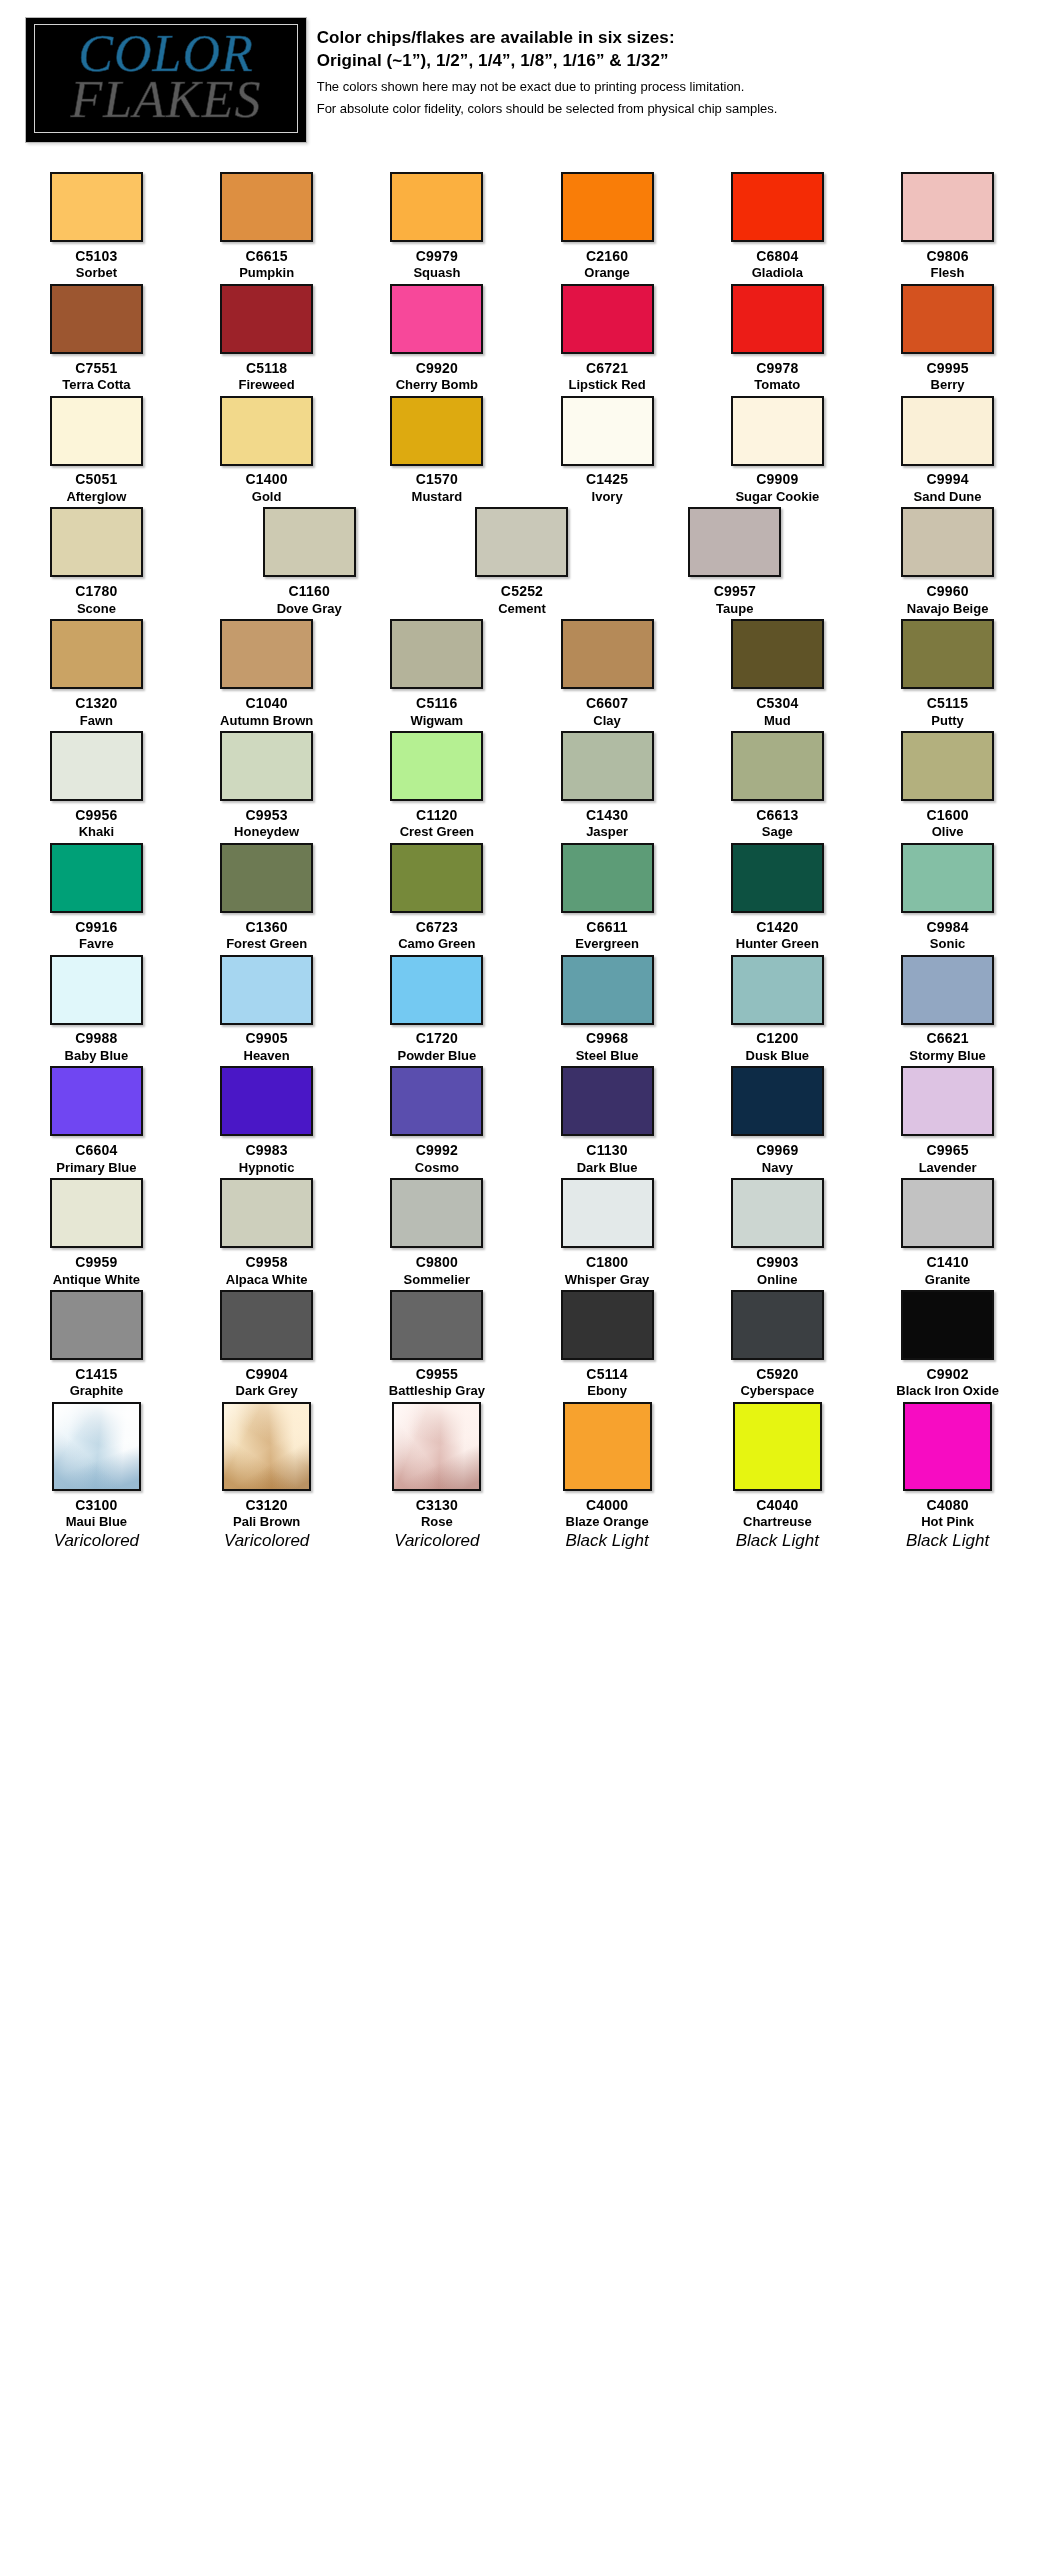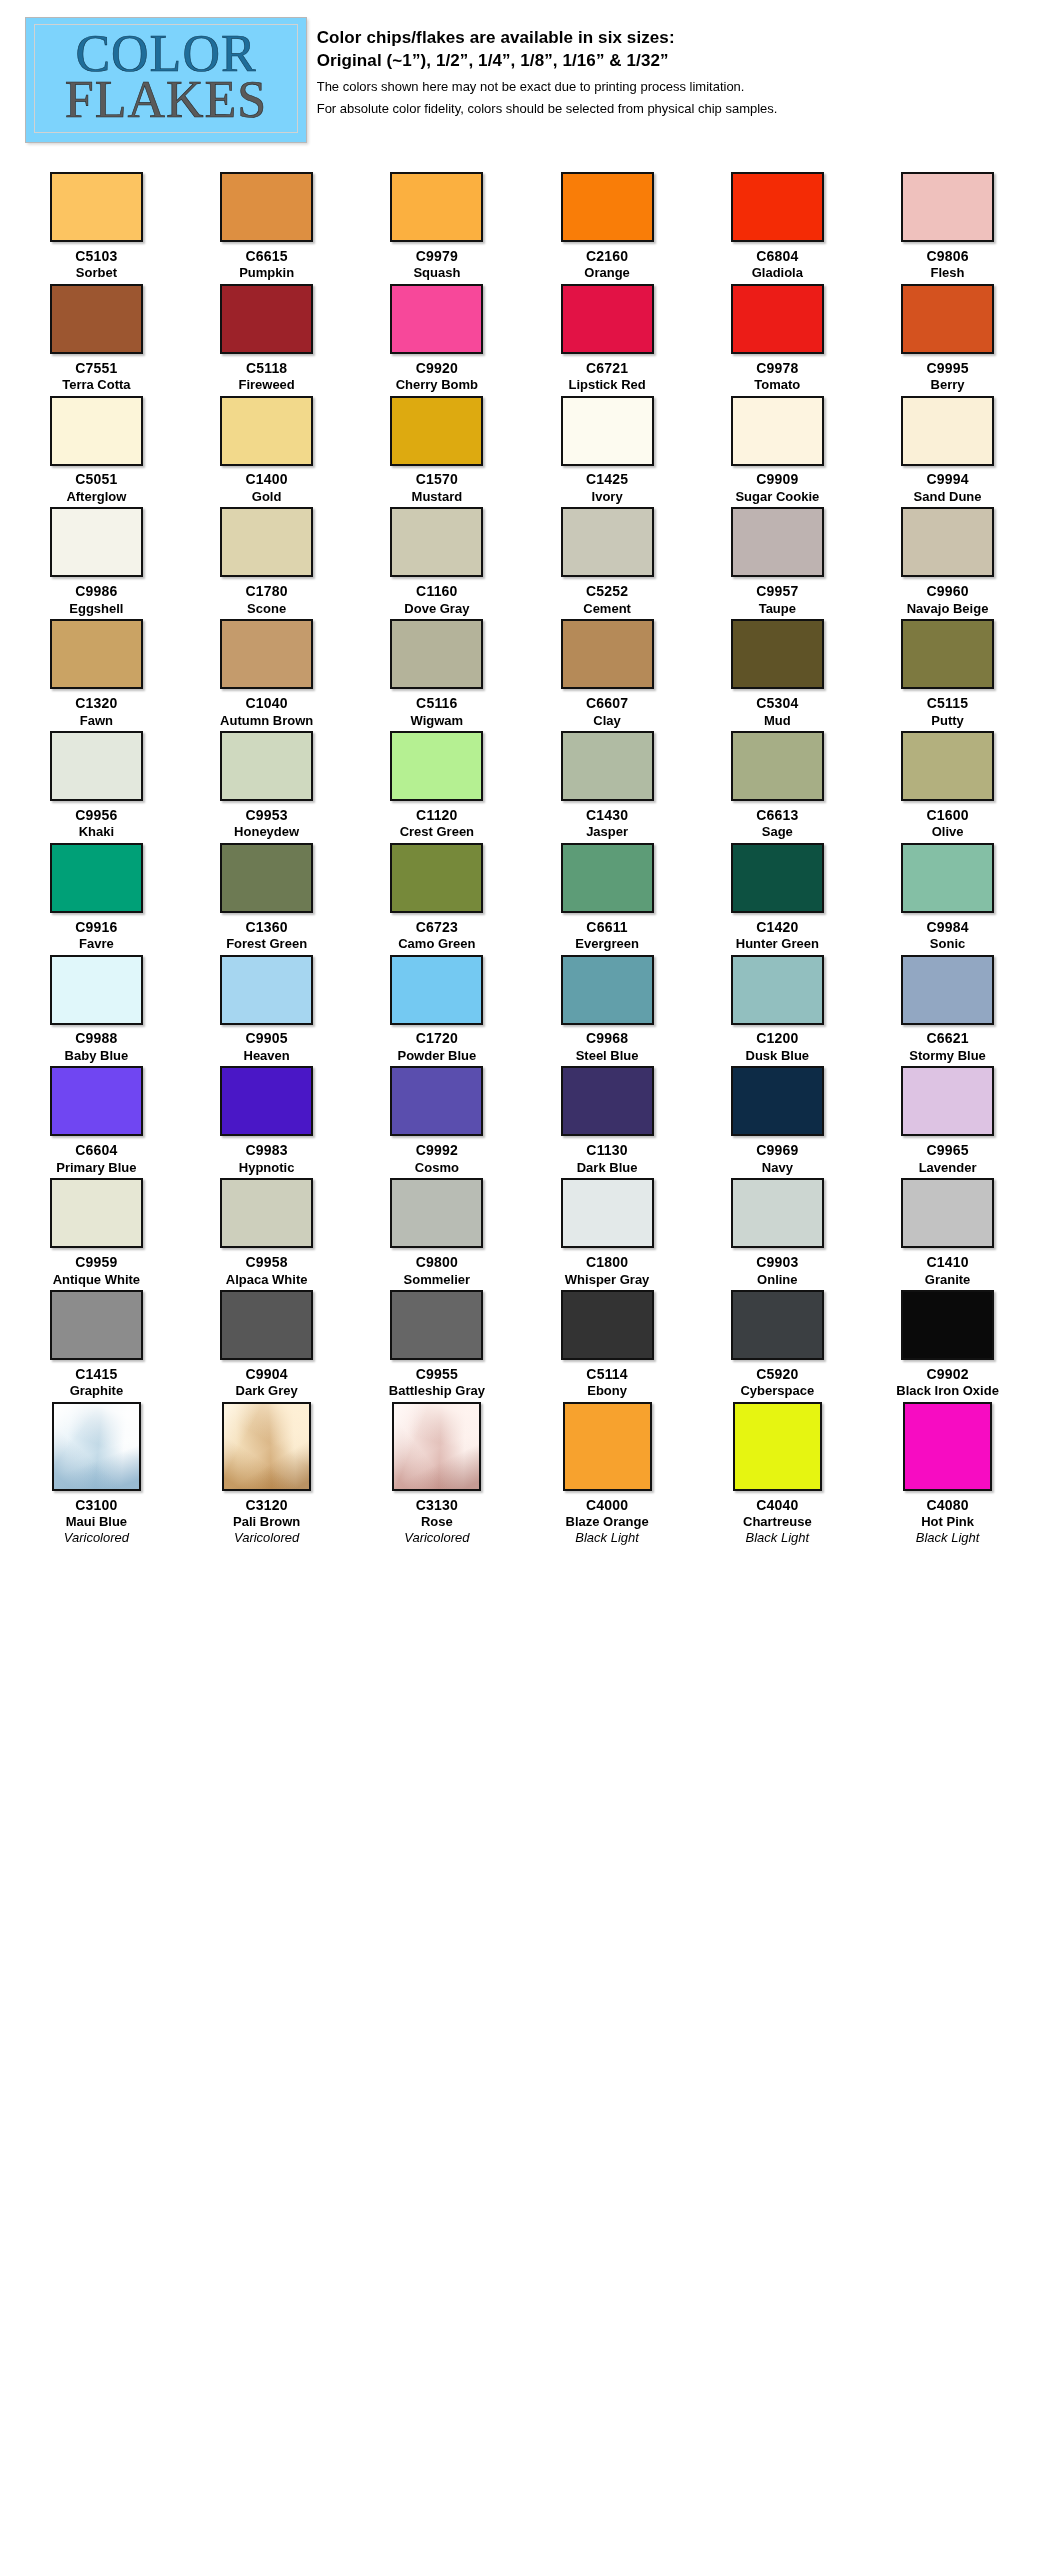--- a/index.html
+++ b/index.html
@@ -19,24 +19,25 @@
   .header {
     display: flex;
     align-items: flex-start;
     padding: 17.4px 25px 0 25px;
     height: 172px;
   }
   .logo-box {
     width: 282px;
     flex: 0 0 282px;
     border: 1.9px solid #b8b8b8;
-    background: #7dd3fc;
+    background: #000000;
     padding: 5.8px 7.7px 9.7px 7.7px;
     box-shadow: 1.9px 1.9px 2.9px rgba(0,0,0,0.18);
     position: relative;
+    font-style: italic;
   }
   .logo-inner {
     border: 1px solid #d2d2d2;
     padding: 3.9px 5.8px 7.7px 5.8px;
   }
   .logo-word {
     font-family: "Liberation Serif", serif;
     font-size: 52px;
     line-height: 0.95;
     letter-spacing: 1px;
@@ -106,21 +107,21 @@
     font-size: 14px;
     font-weight: bold;
     letter-spacing: 0.2px;
   }
   .cname {
     font-size: 13px;
     font-weight: bold;
     margin-top: 1.9px;
   }
   .cnote {
-    font-size: 13px;
+    font-size: 17px;
     font-style: italic;
     margin-top: 1px;
   }
 
   
   .tex-maui {
     background-color: #cfe0ea;
     background-image:
       linear-gradient(128deg, rgba(255,255,255,0.95) 6%, rgba(255,255,255,0) 32%),
       linear-gradient(42deg, rgba(150,185,208,0.85) 10%, rgba(255,255,255,0) 40%),
@@ -296,27 +297,20 @@
       <div class="cell">
         <div class="chip" style="background: rgb(250, 240, 215);"></div>
         <div class="labels">
           <div class="code">C9994</div>
           <div class="cname">Sand Dune</div>
         </div>
       </div>
     </div>
     <div class="row">
       <div class="cell">
-        <div class="chip" style="background: rgb(244, 243, 234);"></div>
-        <div class="labels">
-          <div class="code">C9986</div>
-          <div class="cname">Eggshell</div>
-        </div>
-      </div>
-      <div class="cell">
         <div class="chip" style="background: rgb(221, 212, 174);"></div>
         <div class="labels">
           <div class="code">C1780</div>
           <div class="cname">Scone</div>
         </div>
       </div>
       <div class="cell">
         <div class="chip" style="background: rgb(205, 202, 178);"></div>
         <div class="labels">
           <div class="code">C1160</div>

